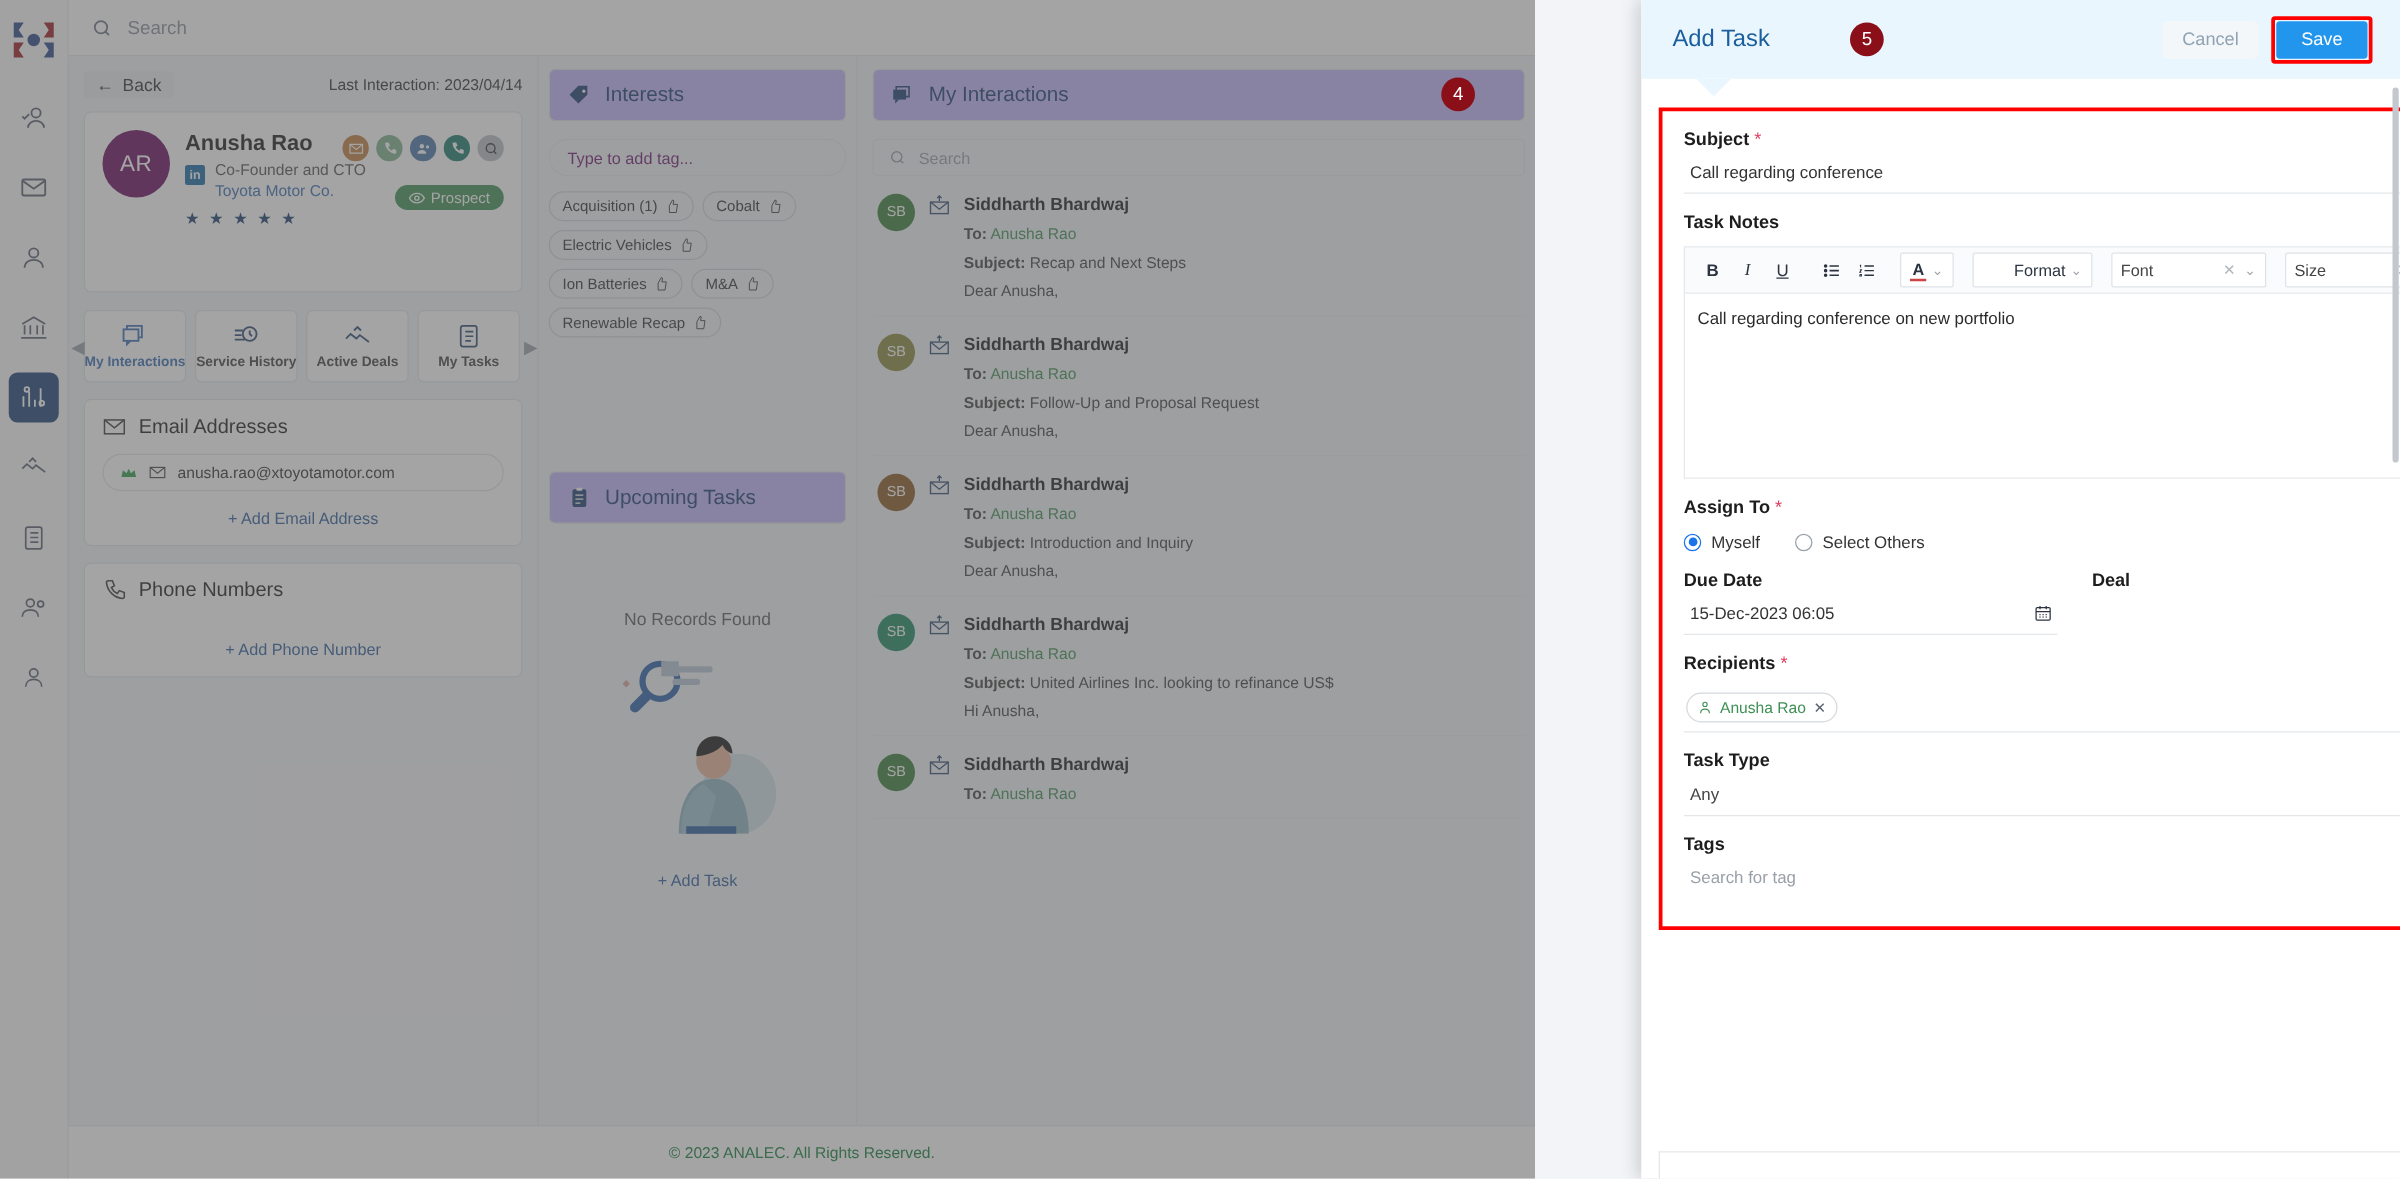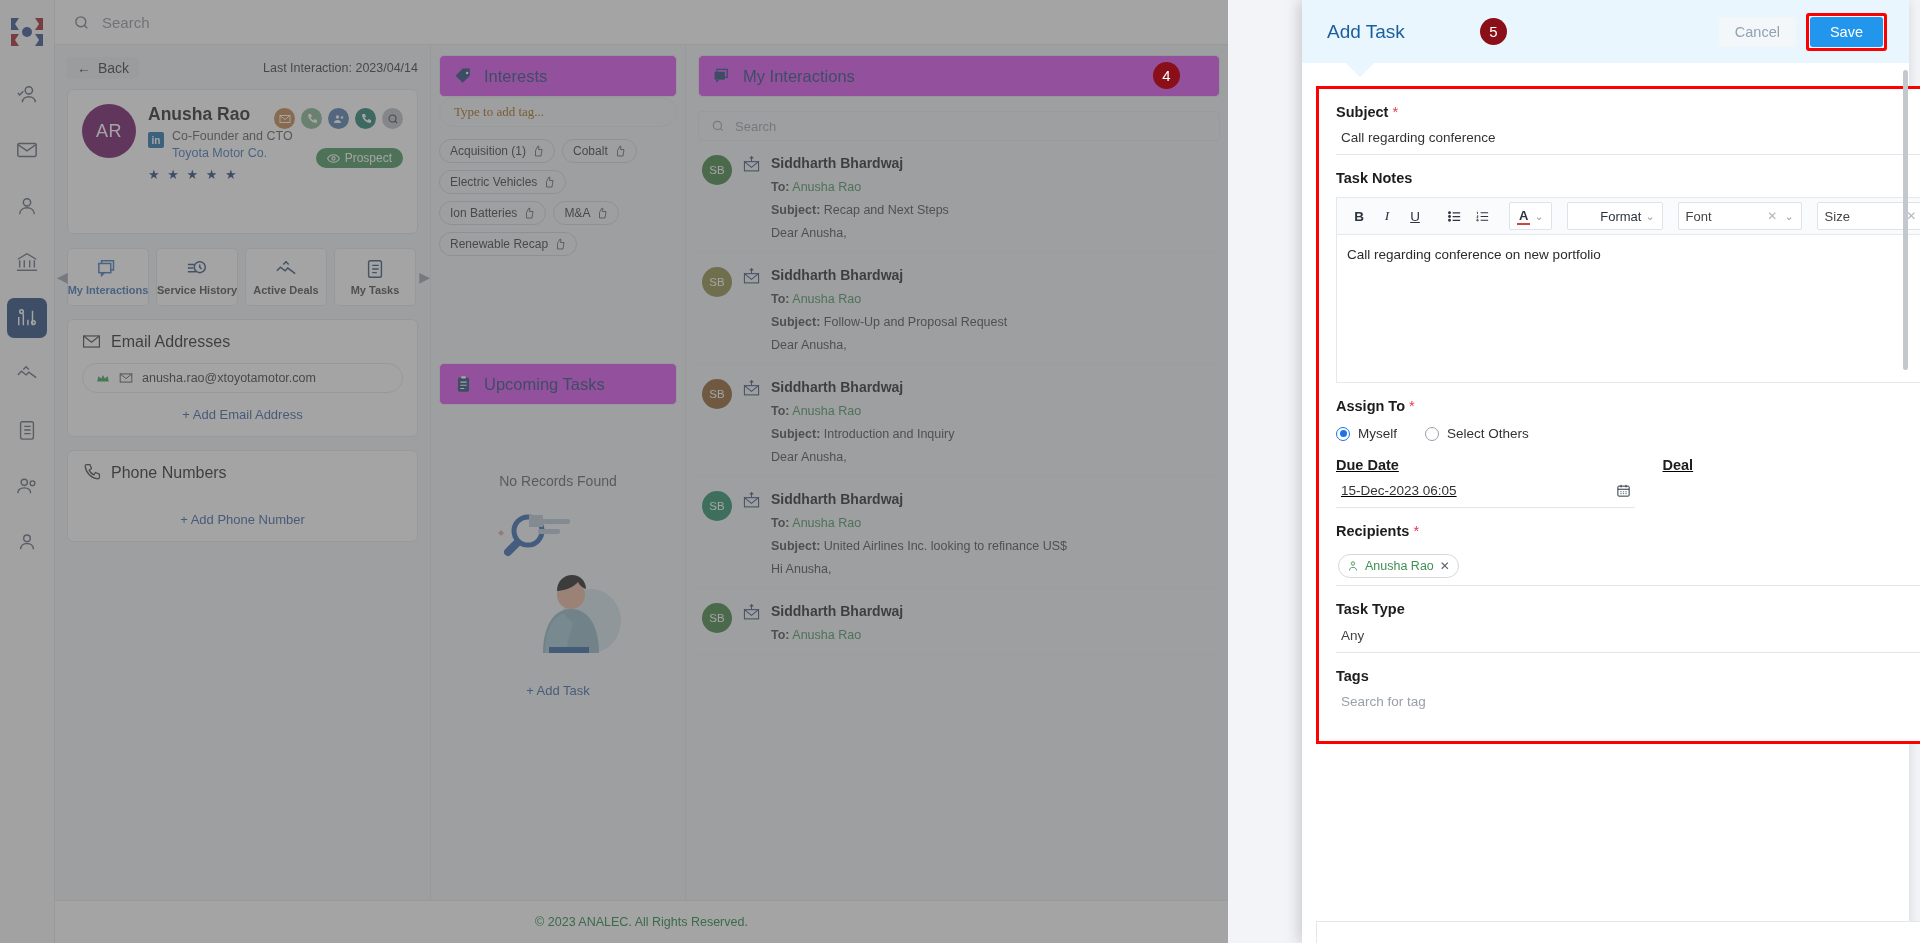--- a/index.html
+++ b/index.html
@@ -82,26 +82,26 @@
   .sec { margin-top:13px; padding:12px 14px 14px 14px; }
   .sec-h { display:flex; align-items:center; gap:10px; }
   .sec-h svg { width:19px;height:19px;color:#3b3b3b; }
   .sec-h span { font-size:16px; color:#1d1d1d; }
   .pill { margin-top:12px;border:1px solid #e2e5e9;border-radius:18px;height:30px;display:flex;
           align-items:center;gap:9px;padding:0 13px;font-size:12.5px;color:#333; }
   .pill svg { width:14px;height:14px; }
   .addlink { text-align:center;margin-top:14px;font-size:13px;color:#2f5f9e; }
 
   
-  .panel-h { border:1px solid #e2e5e9;border-radius:5px;background:#d946ef;height:42px;
+  .panel-h { border:1px solid #e2e5e9;border-radius:5px;background:#c4b5fd;height:42px;
              display:flex;align-items:center;gap:11px;padding-left:14px; }
   .panel-h svg { width:19px;height:19px;color:#1b3f70; }
   .panel-h span { font-size:16.5px;color:#1b3f70; }
-  .tagbox { margin-top:0;border:1px solid #e6e9ec;border-radius:18px;height:30px;
-            display:flex;align-items:center;padding:0 14px;font-size:13px;color:#a16207;font-family:Liberation Serif, serif;}
+  .tagbox { margin-top:14px;border:1px solid #e6e9ec;border-radius:18px;height:30px;
+            display:flex;align-items:center;padding:0 14px;font-size:13px;color:#701a75;}
   .tag-wrap { margin-top:12px; display:flex; flex-wrap:wrap; gap:7px; }
   .tagchip { border:1px solid #cfd4da;border-radius:14px;height:24px;display:flex;align-items:center;
              gap:6px;padding:0 10px;font-size:12px;color:#333; }
   .tagchip svg { width:12px;height:12px;color:#444; }
   .norec { text-align:center;margin-top:68px;font-size:14px;color:#5c5c5c; }
 
   
   .searchbar { margin-top:14px;border:1px solid #e6e9ec;border-radius:4px;height:30px;
                display:flex;align-items:center;gap:10px;padding:0 12px;font-size:13px;color:#9aa0a8;}
   .searchbar svg{width:14px;height:14px;color:#9aa0a8;}
@@ -113,21 +113,21 @@
   .i-line { font-size:12.5px;color:#444;margin-top:9px; }
   .i-to { color:#3f9055; }
   .i-b { font-weight:bold; }
 
   .footer { position:absolute; left:55px; bottom:0; width:1173px; height:43px; background:#fff;
             border-top:1px solid #e4e7ea; display:flex;align-items:center;justify-content:center;
             font-size:12.5px;color:#15803d; }
 
   
   .panel {
-    position:absolute; right:11px; top:0; width:607px; height:943px;
+    position:absolute; right:0; top:0; width:607px; height:943px;
     background:#fff; z-index:60; box-shadow:-3px 0 14px rgba(0,0,0,.18);
   }
   .panel-top { height:63px; background:#eaf6fd; display:flex; align-items:center;
                padding:0 22px 0 25px; position:relative;}
   .panel-title { font-size:19px; color:#1b5e9e; }
   .panel-actions { margin-left:auto; display:flex; align-items:center; gap:10px; }
   .cancel-btn { font-size:14.5px;color:#8fa3b5;background:#f4f7f9;border-radius:4px;padding:7px 16px; }
   .save-wrap { border:3px solid #ff0000; border-radius:3px; padding:1px; }
   .save-btn { background:#2196ec;color:#fff;font-size:14.5px;border-radius:3px;padding:7px 20px; }
   .notch { position:absolute; left:44px; top:63px; width:0;height:0;
@@ -166,21 +166,21 @@
              border-right:2px solid #c3c8ce;border-bottom:2px solid #c3c8ce; }
 
   .radios { display:flex; gap:28px; align-items:center; margin-top:12px; }
   .rad { display:flex;align-items:center;gap:8px;font-size:13.5px;color:#333; }
   .rdot { width:14px;height:14px;border-radius:50%;border:1.5px solid #9aa0a8;
           display:flex;align-items:center;justify-content:center; }
   .rdot.on { border-color:#1a73e8; }
   .rdot.on i { width:7px;height:7px;border-radius:50%;background:#1a73e8;display:block; }
 
   .two { display:flex; gap:28px; margin-top:16px; }
-  .two > div { flex:1;text-decoration:underline; }
+  .two > div { flex:1; }
   .date-row { display:flex;align-items:center;justify-content:space-between;
               border-bottom:1px solid #e4e7ea; padding:10px 4px 9px 5px; }
   .date-row span { font-size:13.5px;color:#333; }
   .cal { width:15px;height:15px;color:#2b3440; }
 
   .rec-row { display:flex;align-items:center; border-bottom:1px solid #e4e7ea;
              padding:8px 4px 7px 2px; margin-top:7px; }
   .chip { border:1px solid #d4d9de;border-radius:14px;height:24px;display:flex;align-items:center;
           gap:6px;padding:0 8px;font-size:12.5px;color:#3f9055; }
   .chip svg { width:12px;height:12px;color:#3f9055; }

